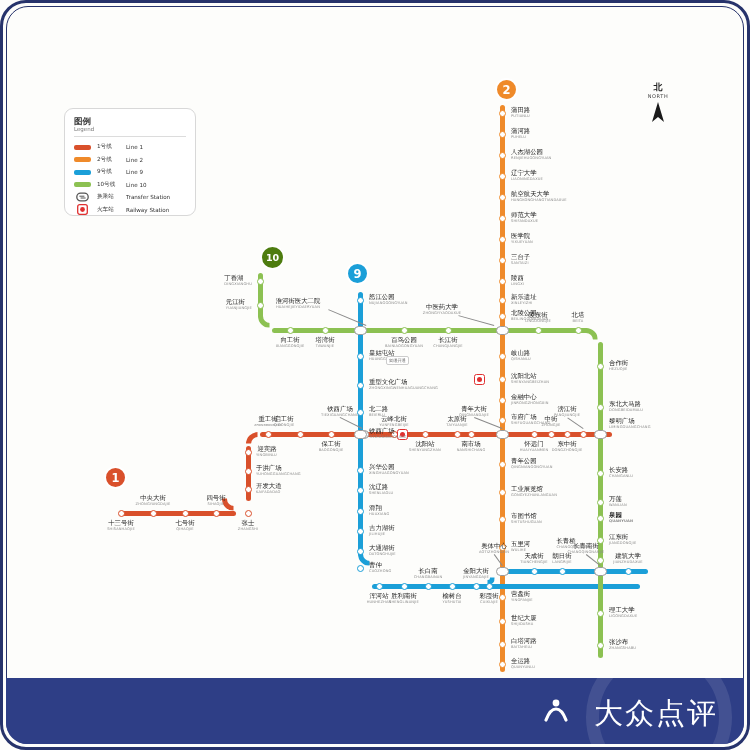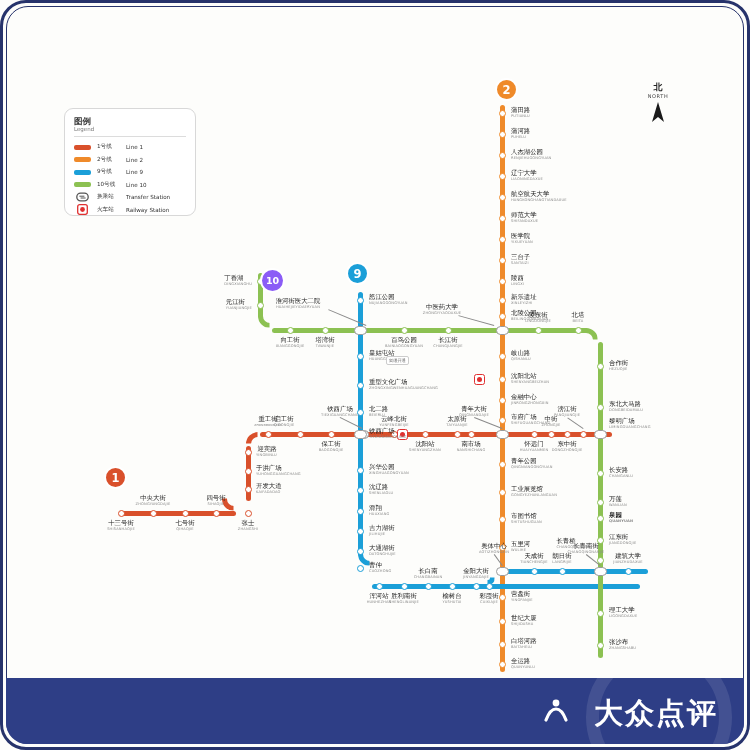--- a/index.html
+++ b/index.html
@@ -19,21 +19,21 @@
      -webkit-text-stroke:2px #27336b;text-shadow:0 1px 0 #27336b;
      font-family:"DejaVu Sans","Liberation Sans",sans-serif;}
   .hrule1{position:absolute;left:18px;top:46px;width:714px;height:4px;background:#27336b;}
   .hrule2{position:absolute;left:18px;top:53px;width:714px;height:2px;background:#27336b;}
 
   
   .footerband{position:absolute;left:6px;bottom:6px;width:738px;height:66px;
      background:#2e3e86;border-bottom-left-radius:21px;border-bottom-right-radius:21px;overflow:hidden;}
   .wm-big{position:absolute;right:12px;top:-34px;width:120px;height:120px;border-radius:50%;
      border:13px solid rgba(255,255,255,.10);}
-  .wm-txt{position:absolute;right:26px;top:16px;color:#fff;font-size:29px;font-weight:bold;letter-spacing:2px;text-align:right;}
+  .wm-txt{position:absolute;right:26px;top:16px;color:#fff;font-size:29px;font-weight:normal;letter-spacing:2px;text-align:right;}
   .wm-icon{position:absolute;right:175px;top:20px;width:26px;height:26px;}
 
   
   .legend{position:absolute;left:64px;top:108px;width:132px;height:108px;background:#fff;
      border:1px solid #d8d8d8;border-radius:9px;box-sizing:border-box;padding:7px 9px;}
   .lg-title{font-size:8.5px;font-weight:bold;color:#333;line-height:10px;}
   .lg-sub{font-size:5.5px;color:#777;line-height:7px;margin-bottom:3px;}
   .lg-hr{height:1px;background:#dcdcdc;margin:2px 0 4px;}
   .lg-row{display:flex;align-items:center;height:12.5px;}
   .lg-swatch{width:17px;height:5px;border-radius:2px;margin-right:6px;flex:none;}
@@ -599,21 +599,21 @@
       <div class="st" title="张沙布" style="left: 596.5px; top: 641.5px; border: 1.6px solid rgb(140, 193, 82);"></div>
       <div class="lbl r" style="left: 609px; top: 639px;">
         <span class="cn">张沙布</span>
         <span class="en">ZHANGSHABU</span>
       </div>
     </div>
   <div id="badges-layer">
       <div class="badge" style="left: 104px; top: 466px; background: rgb(217, 80, 43);">1</div>
       <div class="badge" style="left: 495px; top: 78px; background: rgb(239, 138, 42);">2</div>
       <div class="badge" style="left: 346px; top: 262px; background: rgb(27, 159, 216);">9</div>
-      <div class="badge b10" style="left: 260px; top: 245px; background: #8b5cf6; margin-top: 23px;">10</div>
+      <div class="badge b10" style="left: 260px; top: 245px; background: #4d7c0f;">10</div>
     </div>
 
   <div class="footerband">
     <div class="wm-big"></div>
     <svg class="wm-icon" viewBox="0 0 26 26">
       <circle cx="13" cy="5" r="3.4" fill="#fff"></circle>
       <path d="M3 22 C6 14 10 11 13 11 C16 11 20 14 23 22" stroke="#fff" stroke-width="3.2" fill="none" stroke-linecap="round"></path>
     </svg>
     <div class="wm-txt">大众点评</div>
   </div>

